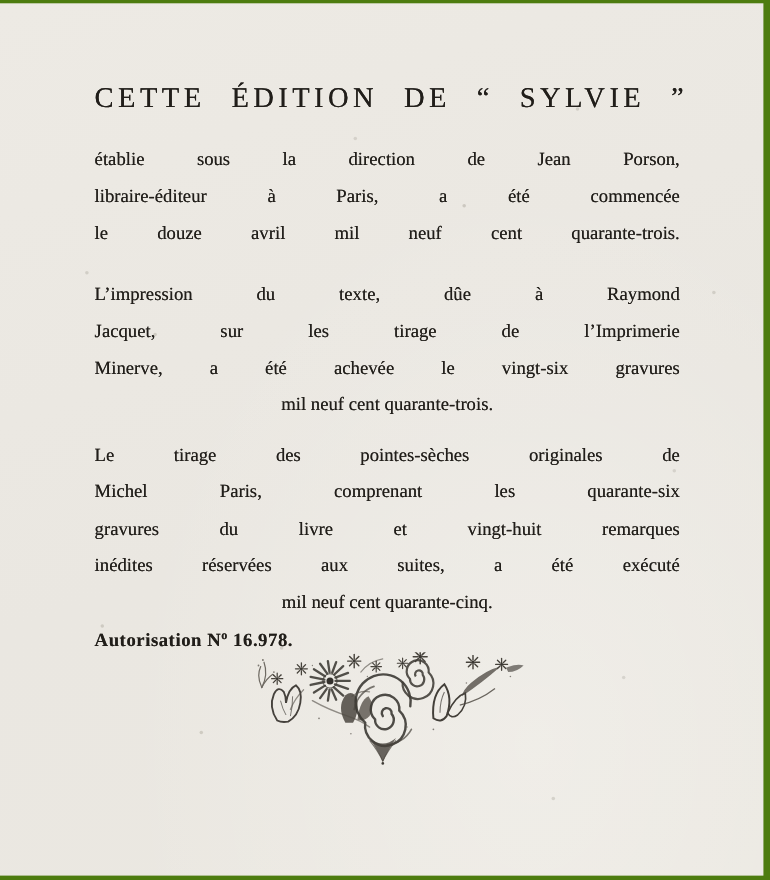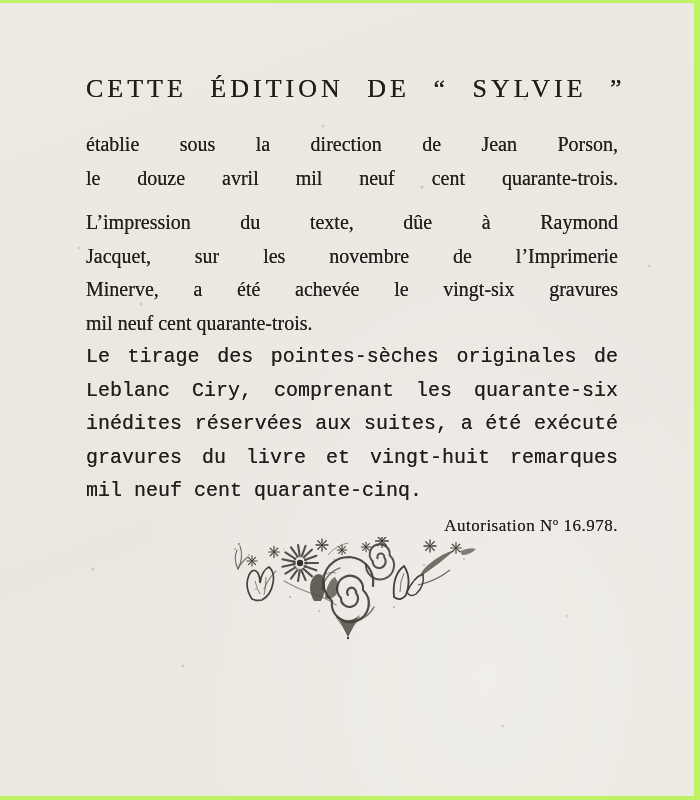--- a/index.html
+++ b/index.html
@@ -4,21 +4,21 @@
 <style>
   html, body { margin: 0; padding: 0; }
   body {
     width: 700px; height: 800px;
     font-family: "Liberation Serif", "DejaVu Serif", serif;
     overflow: hidden;
   }
   .photo {
     position: relative;
     width: 700px; height: 800px;
-    background: #bef264;
+    background: #4d7c0f;
   }
   .page {
     position: absolute;
     top: 3px; right: 6px; bottom: 4px; left: 0;
     background:
       radial-gradient(ellipse at 70% 85%, rgba(255,255,253,0.25), rgba(255,255,253,0) 55%),
       linear-gradient(160deg, #edeae4 0%, #eae7e1 55%, #ebe8e1 100%);
     color: #211e1a;
     padding: 0 76px 0 86px;
     box-sizing: border-box;
@@ -45,36 +45,36 @@
     margin: 69px 0 0 0;
     font-size: 26px;
     font-weight: 400;
     line-height: 34px;
     letter-spacing: 4px;
     word-spacing: 13px;
     text-align: center;
     white-space: nowrap;
     text-shadow: 0 0 0.6px rgba(25,22,18,0.85);
   }
-  .para { font-size: 20px; line-height: 33.5px; }
+  .para { font-size: 17px; line-height: 33.5px; }
   .p1 { margin-top: 22px; }
-  .p2 { margin-top: 11px; }
-  .p3 { margin-top: 0; font-family: Liberation Mono, monospace; }
+  .p2 { margin-top: 22px; }
+  .p3 { margin-top: 12px; }
   .line {
     display: block;
     text-shadow: 0 0 0.55px rgba(28,25,20,0.8);
   }
   .j { text-align: justify; text-align-last: justify; }
-  .c { }
+  .c { text-align: center; }
   .auth {
     margin-top: 7px;
-    text-align: right;
+    text-align: left;
     font-size: 17px;
     line-height: 22px;
-    font-weight: 400;
+    font-weight: 700;
     letter-spacing: 0.5px;
     text-shadow: 0 0 0.4px rgba(28,25,20,0.7);
   }
   .auth sup {
     font-size: 11px;
     vertical-align: 6px;
     line-height: 0;
   }
   .vignette-wrap {
     margin-top: 0;
@@ -87,35 +87,36 @@
 <body>
 
 <div class="photo">
   <div class="page">
     <div class="specks"></div>
 
     <h1 class="title">CETTE ÉDITION DE “ SYLVIE ”</h1>
 
     <div class="para p1">
       <span class="line j">établie sous la direction de Jean Porson,</span>
+      <span class="line j">libraire-éditeur à Paris, a été commencée</span>
       <span class="line j">le douze avril mil neuf cent quarante-trois.</span>
     </div>
 
     <div class="para p2">
       <span class="line j">L’impression du texte, dûe à Raymond</span>
-      <span class="line j">Jacquet, sur les novembre de l’Imprimerie</span>
+      <span class="line j">Jacquet, sur les tirage de l’Imprimerie</span>
       <span class="line j">Minerve, a été achevée le vingt-six gravures</span>
       <span class="line c">mil neuf cent quarante-trois.</span>
     </div>
 
     <div class="para p3">
       <span class="line j">Le tirage des pointes-sèches originales de</span>
-      <span class="line j">Leblanc Ciry, comprenant les quarante-six</span>
+      <span class="line j">Michel Paris, comprenant les quarante-six</span>
+      <span class="line j">gravures du livre et vingt-huit remarques</span>
       <span class="line j">inédites réservées aux suites, a été exécuté</span>
-      <span class="line j">gravures du livre et vingt-huit remarques</span>
       <span class="line c">mil neuf cent quarante-cinq.</span>
     </div>
 
     <div class="auth"><span>Autorisation N</span><sup>o</sup><span> 16.978.</span></div>
 
     <div class="vignette-wrap">
       <svg width="266" height="104" viewBox="0 0 266 104" aria-hidden="true">
         <defs>
           <g id="daisy">
             <g stroke="#3a362f" stroke-width="1.3" stroke-linecap="round" fill="none">

